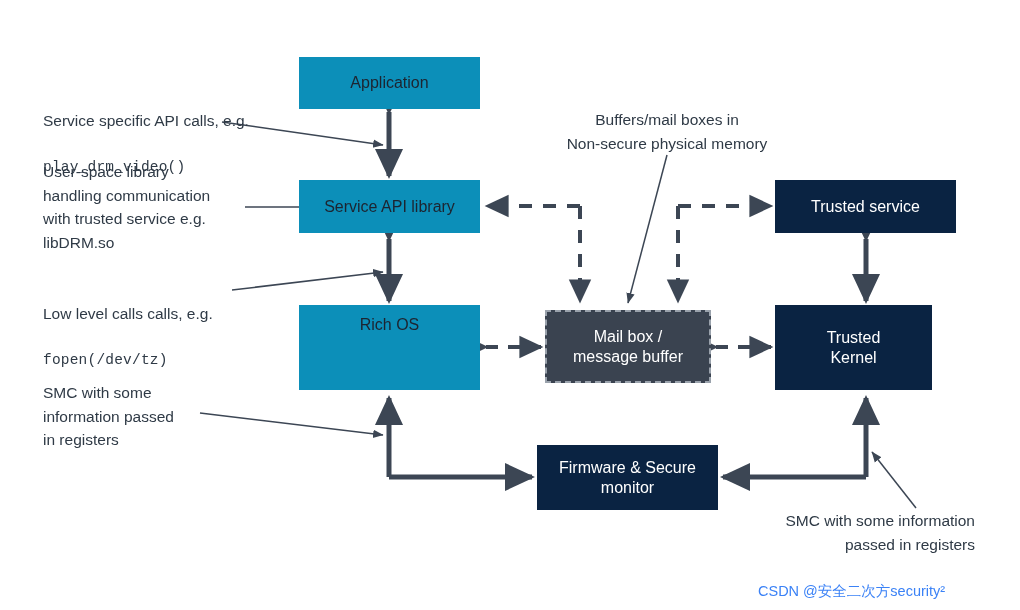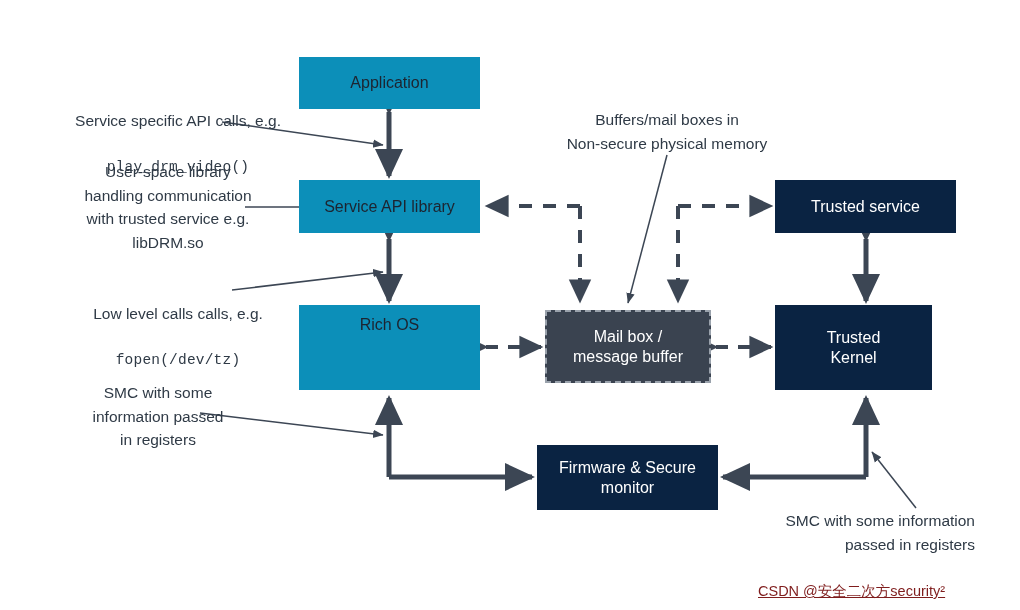--- a/index.html
+++ b/index.html
@@ -72,36 +72,34 @@
     color: #1d2430;
     box-sizing: border-box;
   }
   .anno {
     position: absolute;
     font-size: 15.5px;
     color: #2f3a46;
     line-height: 1.52;
     white-space: pre-line;
     font-family: "Liberation Sans", sans-serif;
-    text-align: center;
   }
   .anno.center { text-align: center; }
   .anno.right  { text-align: right; }
   .mono {
     font-family: "Liberation Mono", monospace;
     font-size: 14.5px;
     letter-spacing: 0.2px;
   }
   .watermark {
     position: absolute;
     font-size: 14.5px;
-    color: #7f1d1d;
+    color: #3b82f6;
     font-family: "Liberation Sans", sans-serif;
     white-space: pre;
-    text-decoration: underline;
   }
 </style>
 </head>
 <body>
 
 <div id="stage">
 
   <svg id="wires" viewBox="0 0 1020 610">
     <defs>
       <marker id="ah" markerWidth="7" markerHeight="7" refX="5.4" refY="3.2" orient="auto" markerUnits="strokeWidth">

